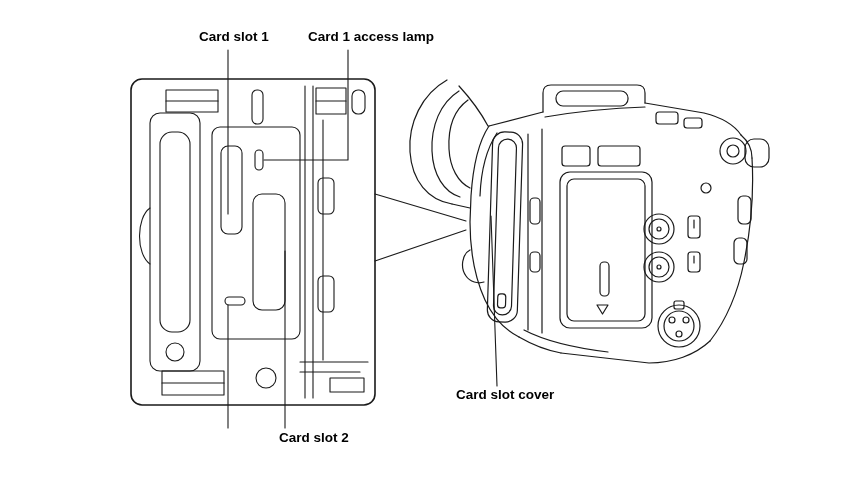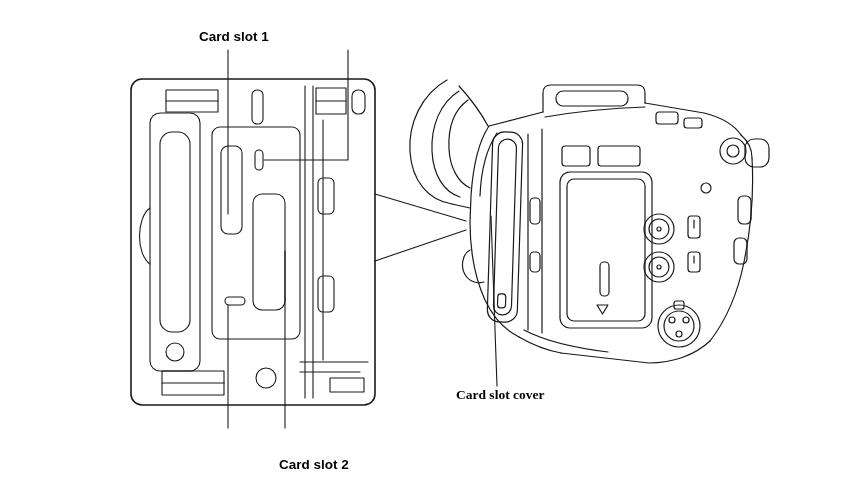--- a/index.html
+++ b/index.html
@@ -161,19 +161,20 @@
       <path d="M228,50 V214"></path>
       <path d="M348,50 V160 H264"></path>
       <path d="M285,428 V251"></path>
       <path d="M228,428 V305"></path>
       <path d="M497,386 L491,216"></path>
     </g>
   </svg>
 
   <div class="callout-label" style="left:199px; top:30px;">Card slot 1</div>
 
+  <div class="callout-label" style="left:308px; top:30px;">Card 1 access lamp</div>
 
-  <div class="callout-label" style="left:456px; top:388px;font-family:Liberation Serif, serif;">Card slot cover</div>
+  <div class="callout-label" style="left:456px; top:388px;">Card slot cover</div>
 
 
-  <div class="callout-label" style="left:279px; top:431px;margin-top:27px;">Card slot 2</div>
+  <div class="callout-label" style="left:279px; top:431px;">Card slot 2</div>
 
 </div>
 
 </body></html>

